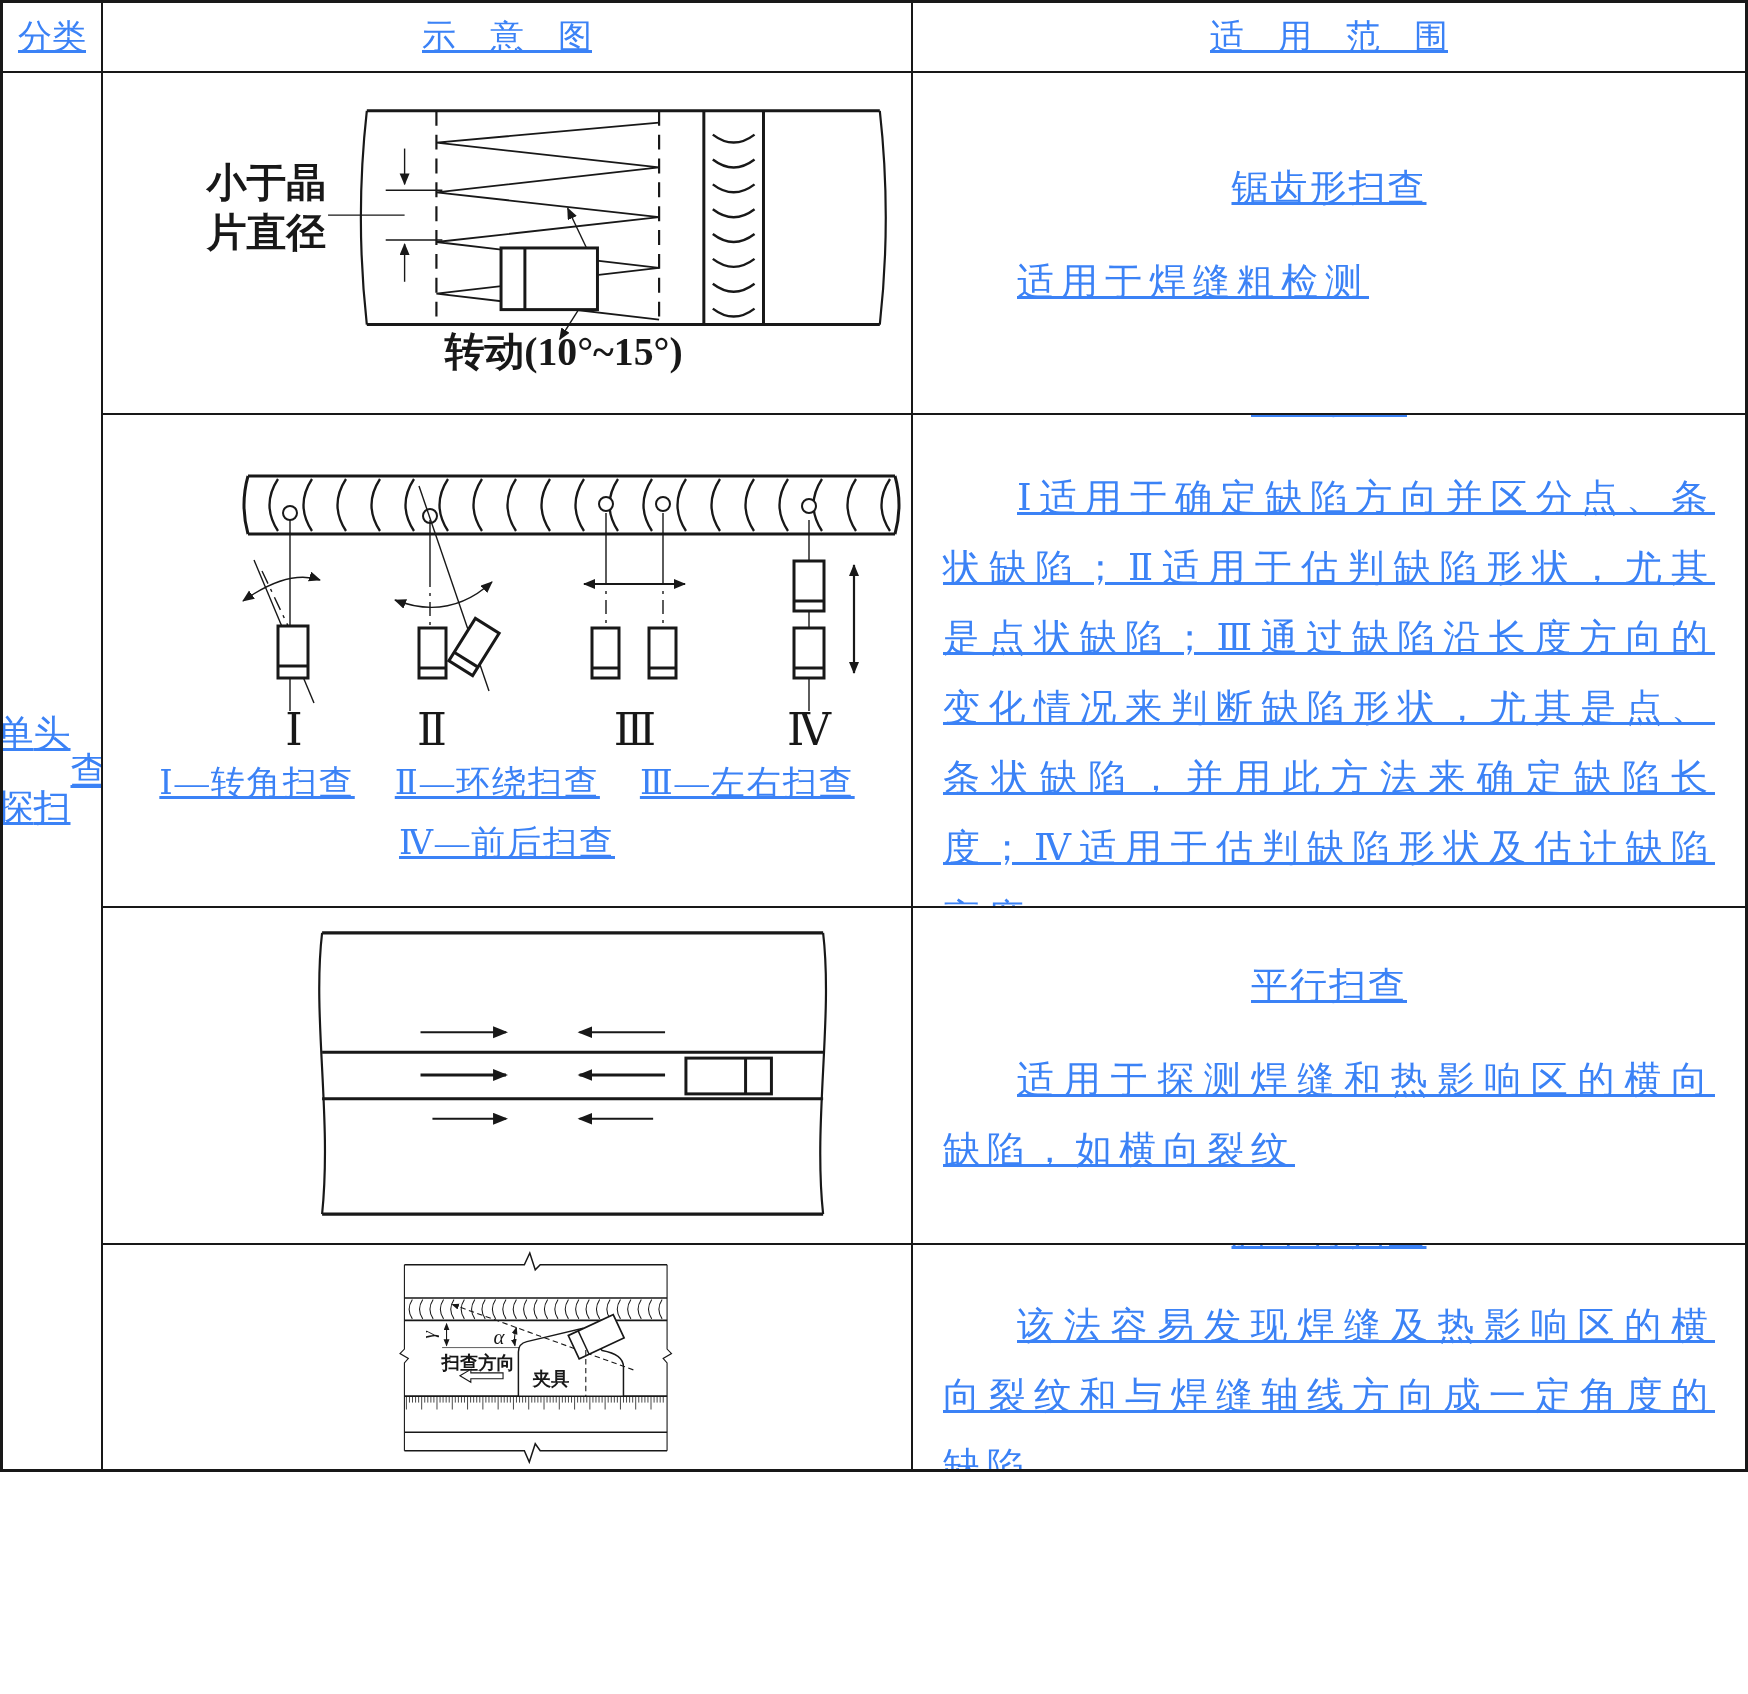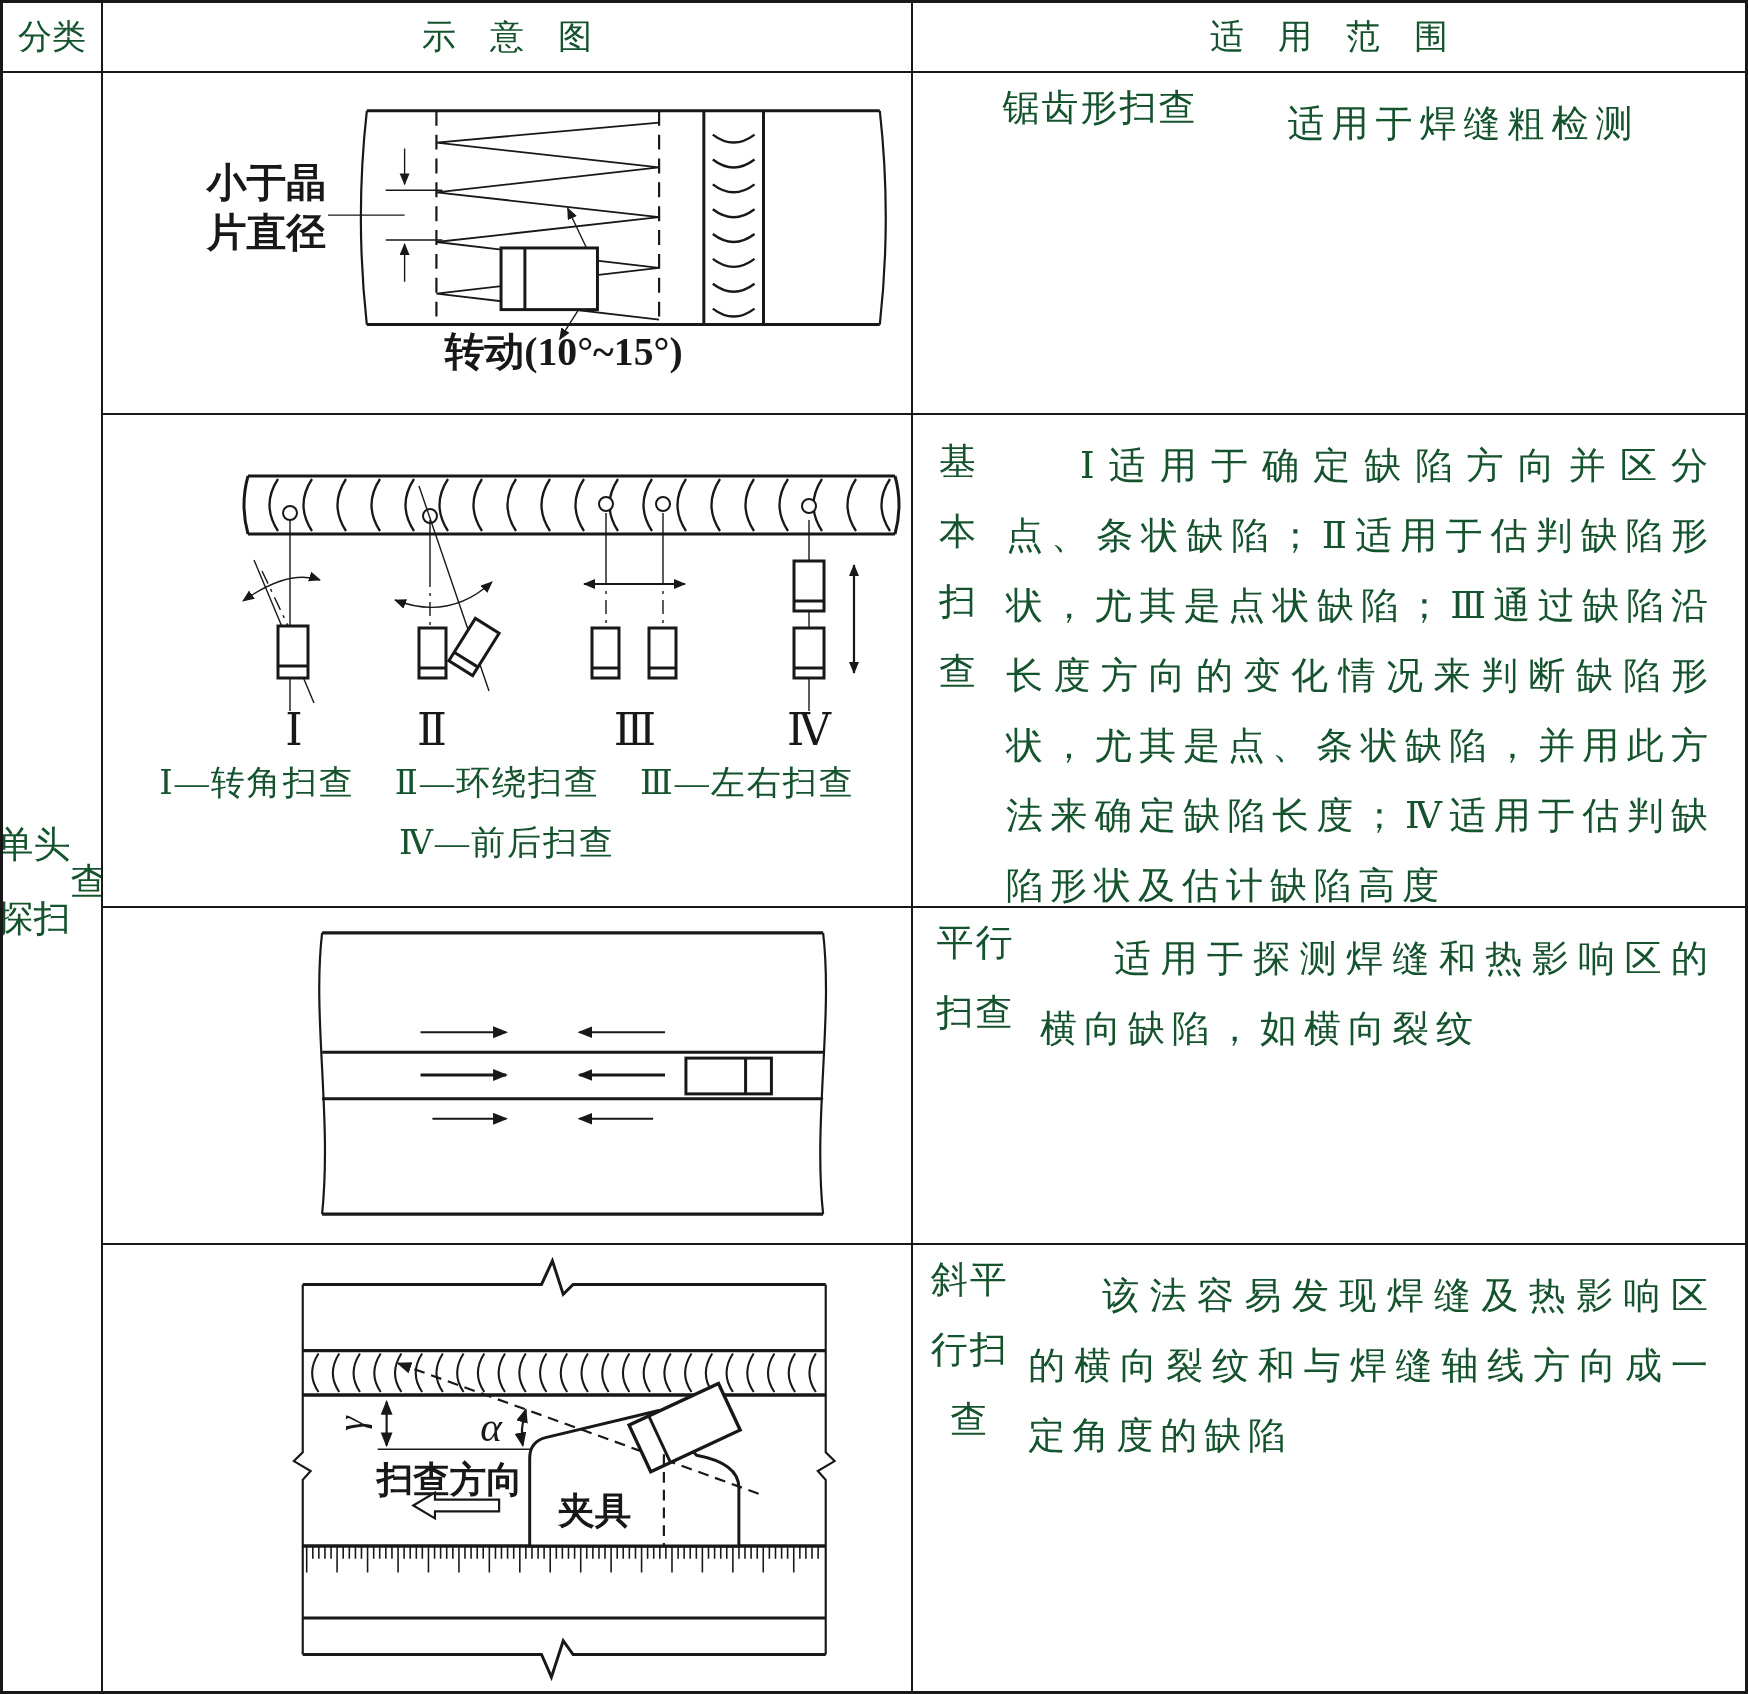--- a/index.html
+++ b/index.html
@@ -1,33 +1,34 @@
 <!DOCTYPE html>
 <html><head>
 <meta charset="utf-8">
 <style>
   html,body{margin:0;padding:0;background:#fff;}
   .table{
-    width:1748px;height:1694px;box-sizing:border-box;
+    width:1748px;height:1472px;box-sizing:border-box;
     display:grid;
     grid-template-columns:100px 810px 1fr;
     grid-template-rows:70px 342px 493px 337px 1fr;
     border:3px solid #181818;
     background:#fff;
     font-family:"Liberation Serif","DejaVu Serif",serif;
-    color:#14532d;
+    color:#3b82f6;
+    text-decoration:underline;
   }
   .cell{border-right:2px solid #181818;border-bottom:2px solid #181818;box-sizing:border-box;position:relative;overflow:hidden;}
   .noR{border-right:none;}
   .noB{border-bottom:none;}
   .hd{display:flex;align-items:center;justify-content:center;font-size:34px;}
   .cat{display:flex;flex-direction:row;align-items:center;justify-content:center;font-size:37px;line-height:74px;grid-row:2/6;grid-column:1;}
   .diag{display:flex;flex-direction:column;align-items:center;justify-content:center;}
   .diag svg{display:block;}
-  .desc{display:flex;flex-direction:row;justify-content:center;padding:0 14px;font-size:37px;}
+  .desc{display:flex;flex-direction:column;justify-content:center;padding:0 14px;font-size:37px;}
   .desc .t{text-align:center;line-height:70px;letter-spacing:2px;margin:0 0 8px 0;}
   .desc .b{margin:16px;text-indent:2em;text-align:justify;line-height:70px;letter-spacing:7px;}
   .desc2 .t{margin:12px;}
   .legend{display:flex;justify-content:center;gap:40px;font-size:34px;line-height:60px;letter-spacing:2px;}
   
   .ln{stroke:#181818;fill:none;}
   .thick{stroke-width:3.4;}
   .mid{stroke-width:3;}
   .reg{stroke-width:2.2;}
   .thin{stroke-width:1.4;}

